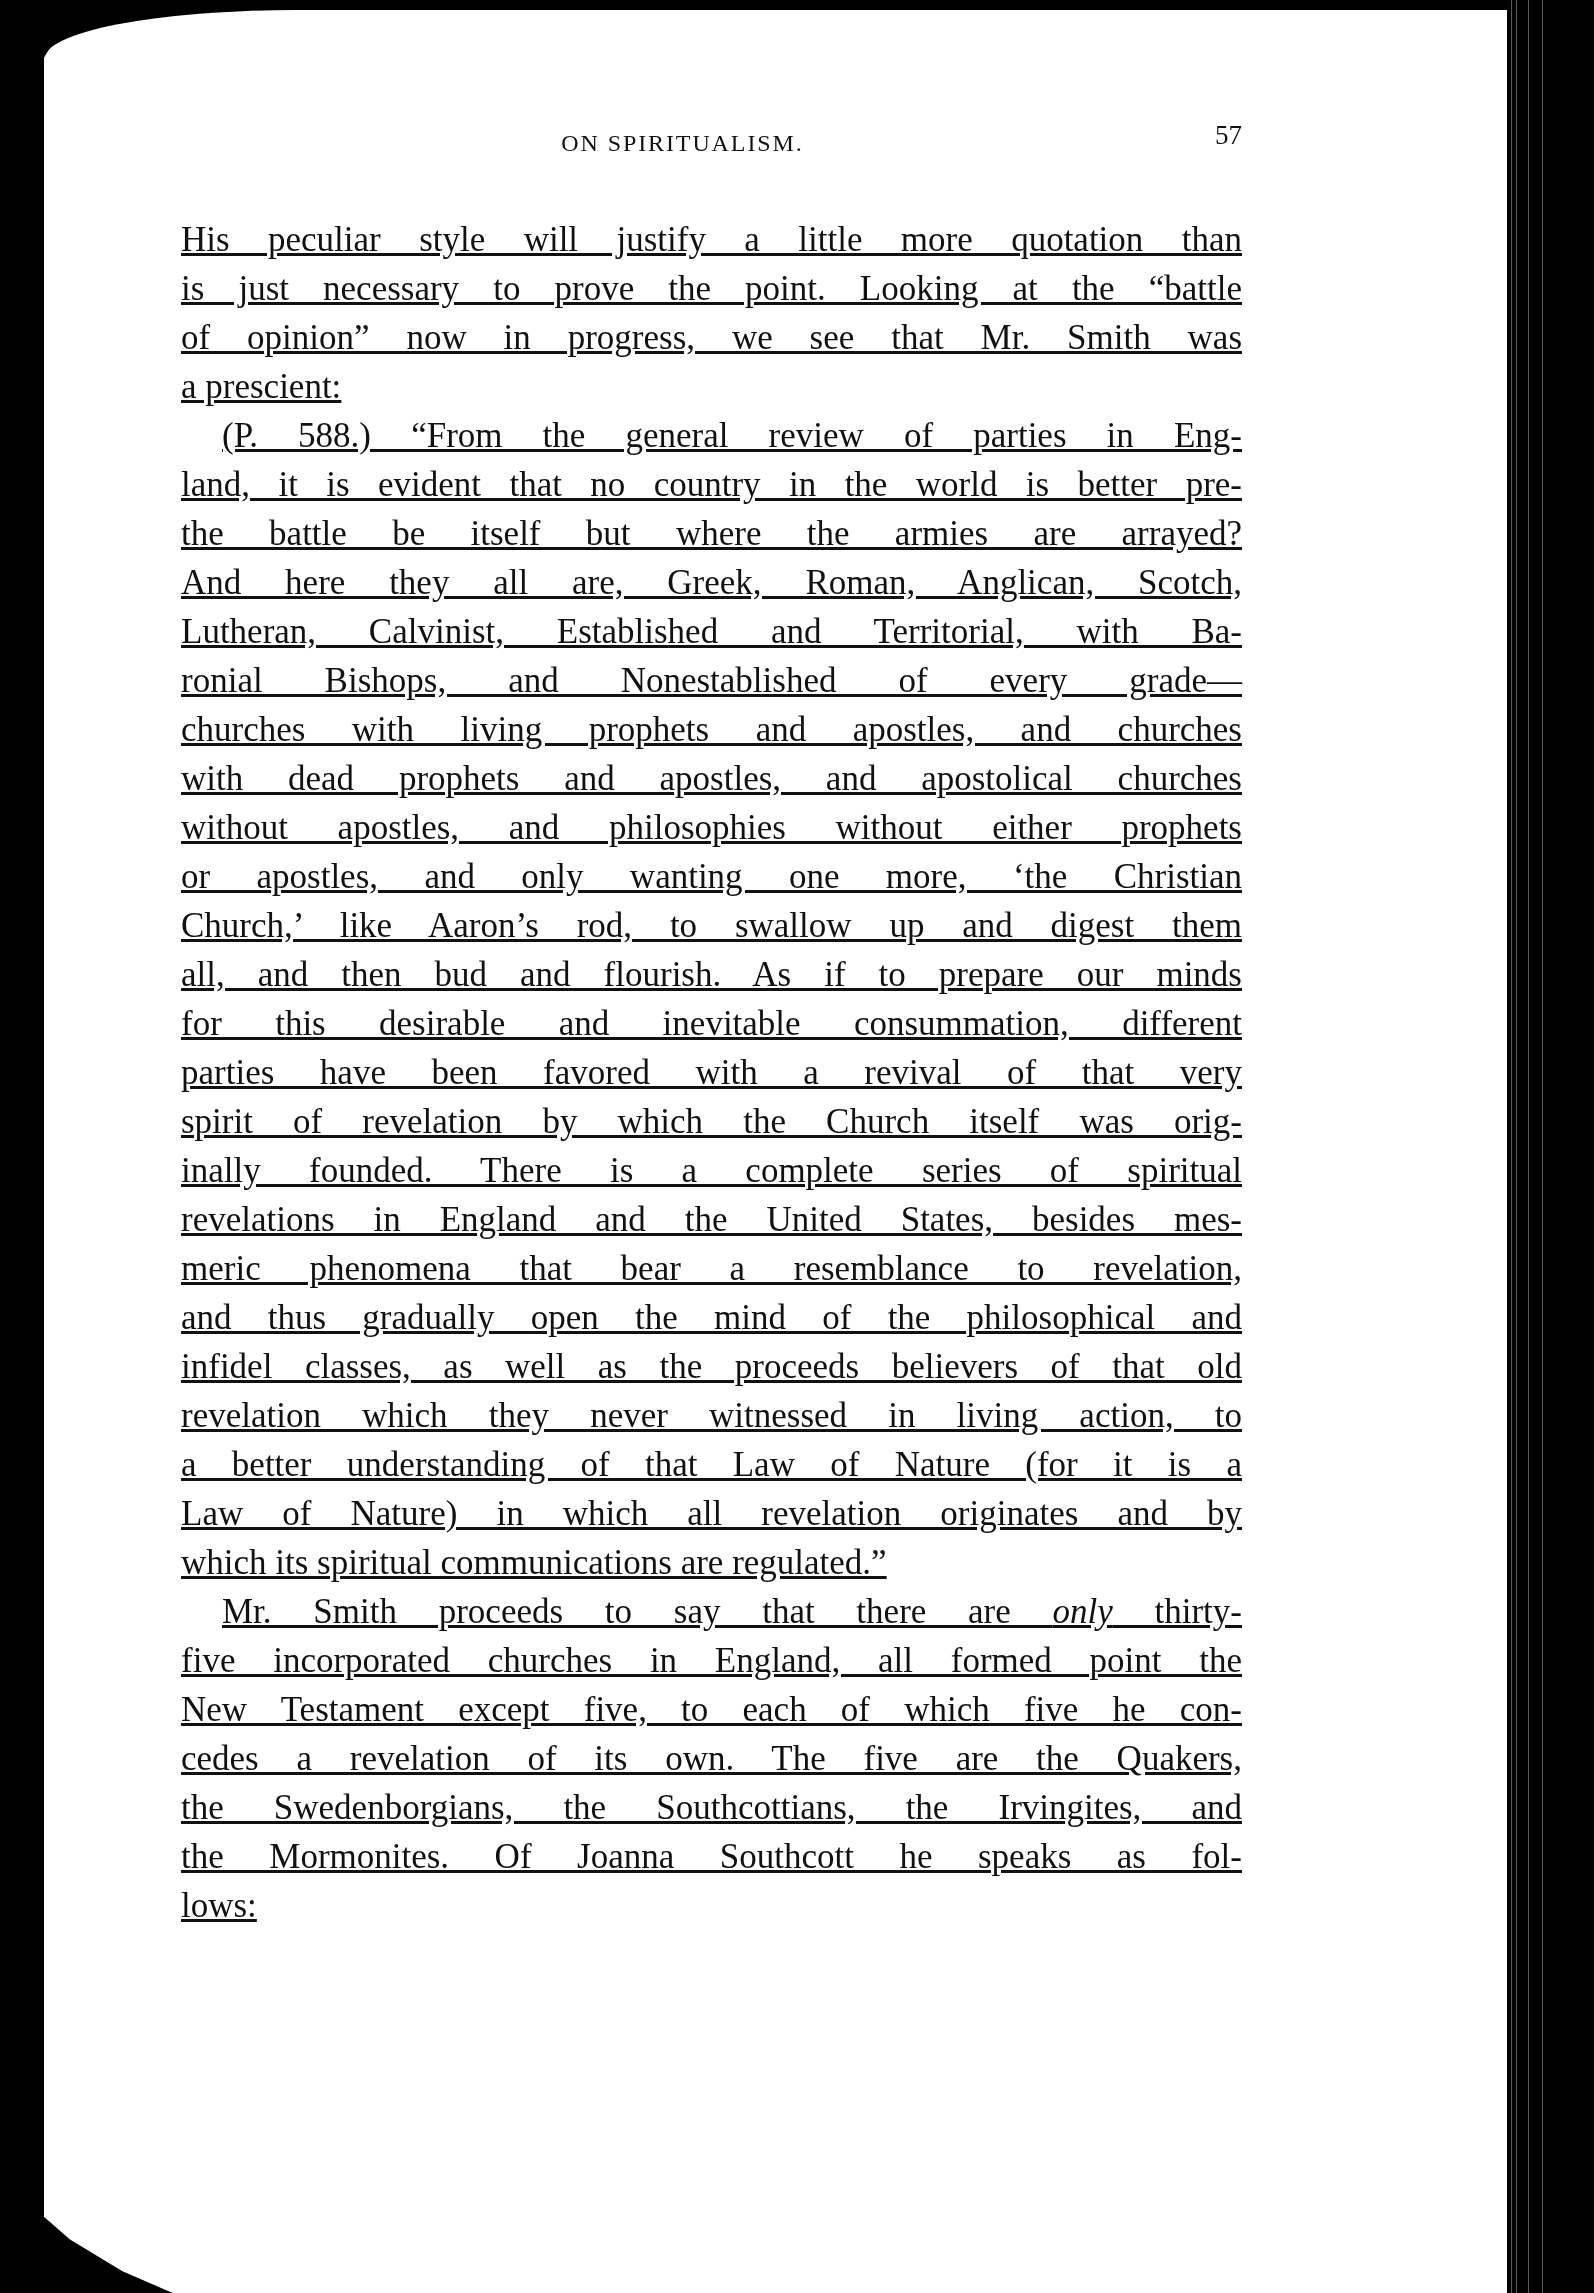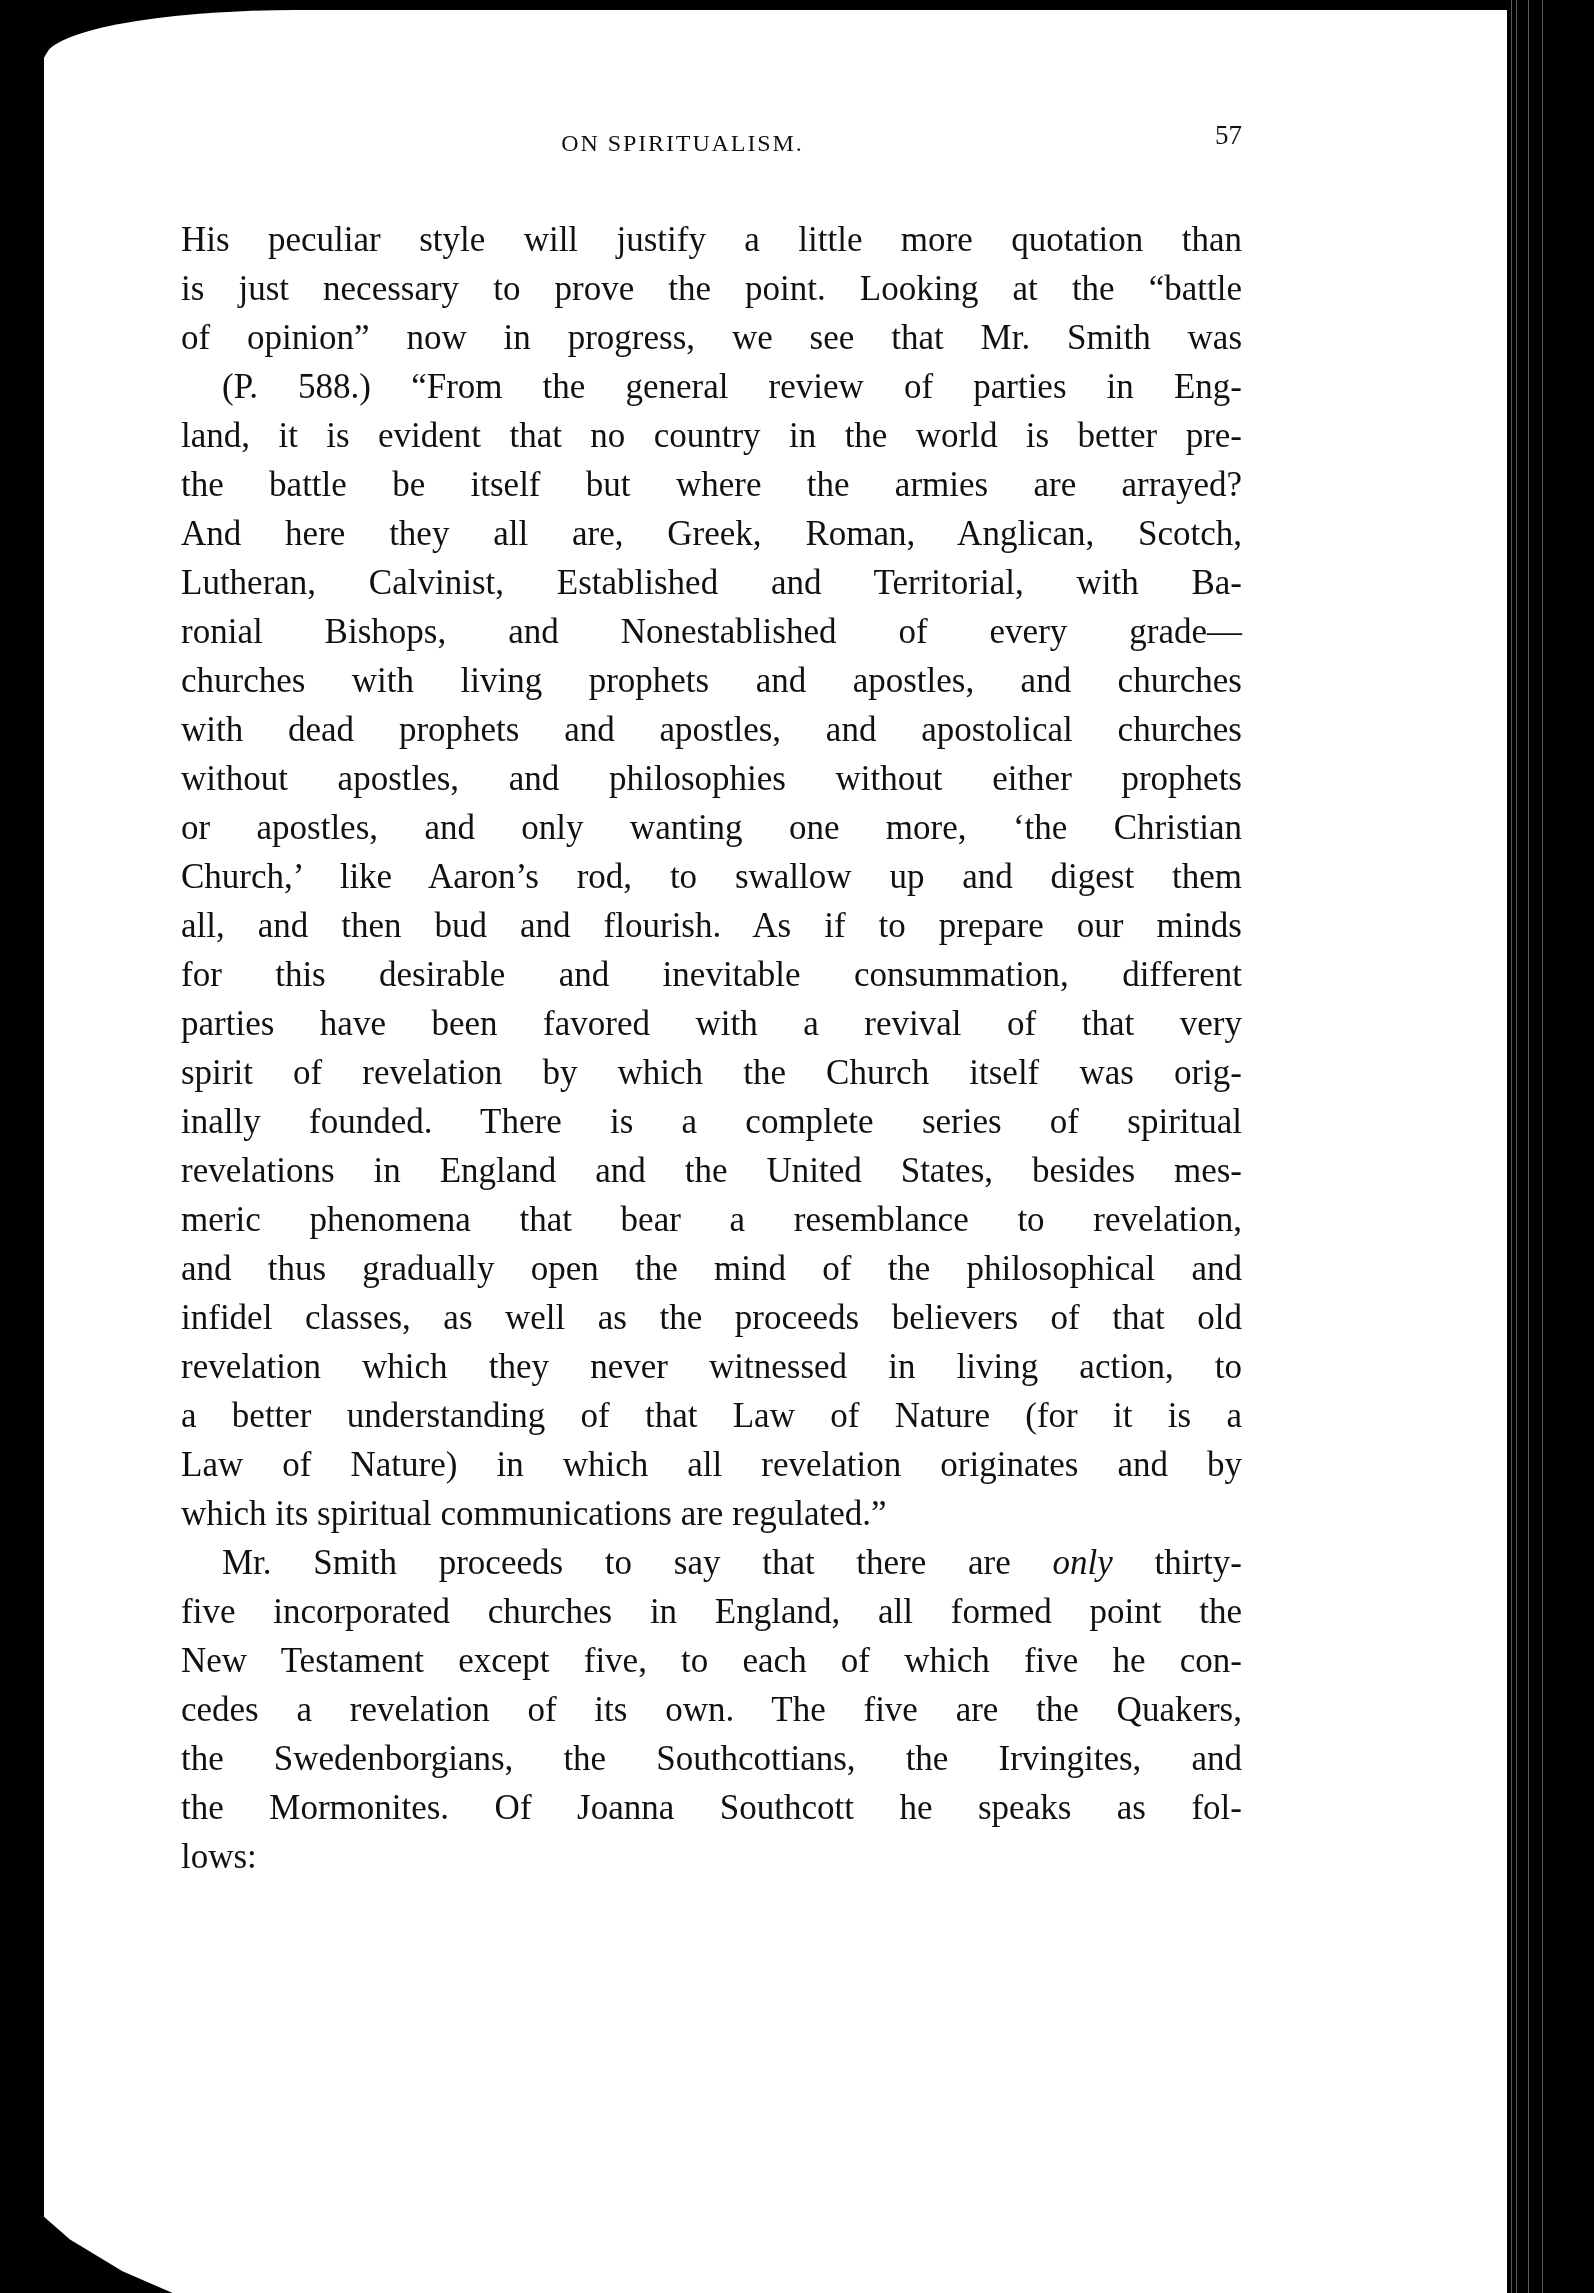--- a/index.html
+++ b/index.html
@@ -80,20 +80,21 @@
     font-size: 27px;
   }
   .text-block {
     position: absolute;
     top: 215px;
     left: 181px;
     width: 1061px;
     font-size: 35px;
     line-height: 49px;
     text-align: justify;
+    text-decoration: underline;
   }
   .line {
     display: block;
     height: 49px;
     white-space: nowrap;
     text-align-last: justify;
     text-align: justify;
   }
   .line.last {
     text-align-last: left;
@@ -126,20 +127,21 @@
 <div class="running-head">
   <div class="running-title">ON SPIRITUALISM.</div>
   <div class="page-number">57</div>
 </div>
 
 <div class="text-block">
   <div class="paragraph">
     <span class="line">His peculiar style will justify a little more quotation than</span>
     <span class="line">is just necessary to prove the point.  Looking at the “battle</span>
     <span class="line">of opinion” now in progress, we see that Mr. Smith was</span>
+    <span class="line last">a prescient:</span>
   </div>
   <div class="paragraph">
     <span class="line indent">(P. 588.) “From the general review of parties in Eng-</span>
     <span class="line">land, it is evident that no country in the world is better pre-</span>
     <span class="line">the battle be itself but where the armies are arrayed?</span>
     <span class="line">And here they all are, Greek, Roman, Anglican, Scotch,</span>
     <span class="line">Lutheran, Calvinist, Established and Territorial, with Ba-</span>
     <span class="line">ronial Bishops, and Nonestablished of every grade—</span>
     <span class="line">churches with living prophets and apostles, and churches</span>
     <span class="line">with dead prophets and apostles, and apostolical churches</span>

